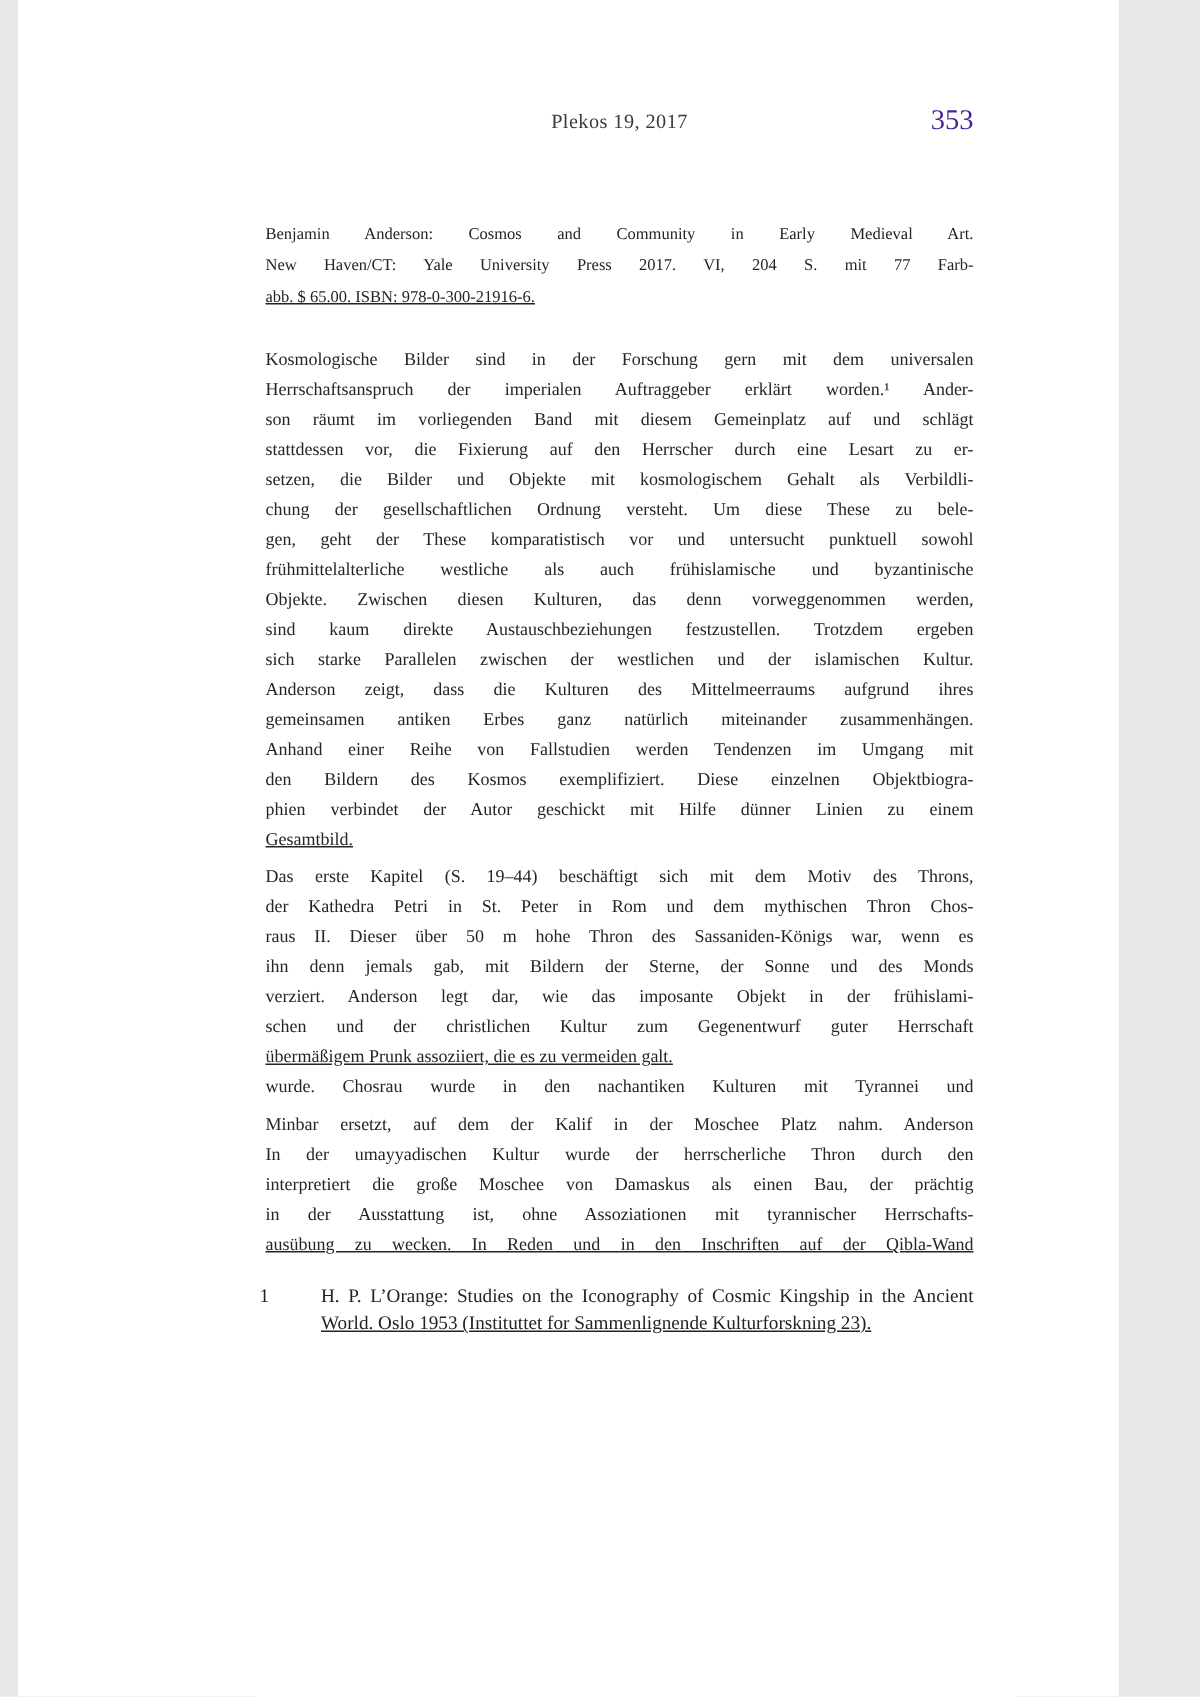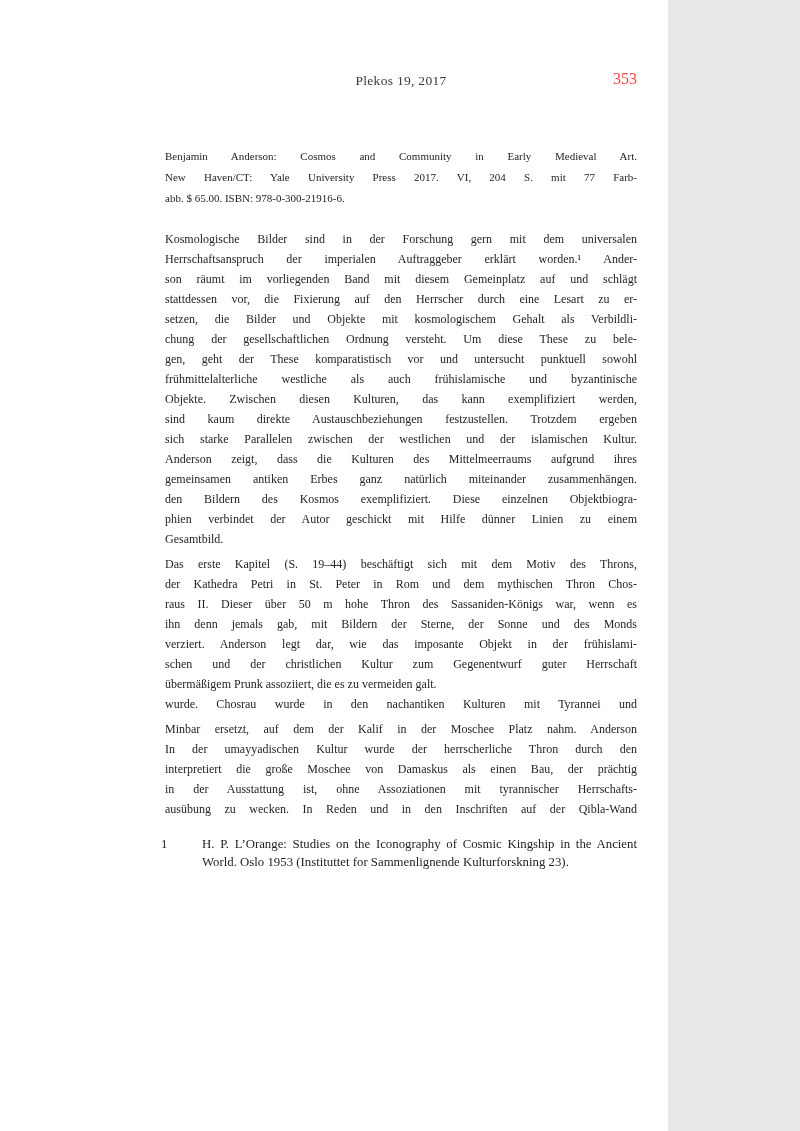--- a/index.html
+++ b/index.html
@@ -2,26 +2,27 @@
 <html><head>
 <meta charset="utf-8">
 <style>
   html, body {
     margin: 0;
     padding: 0;
     background: #e8e8e8;
   }
   .page {
     position: relative;
-    width: 668px;
+    width: 734px;
     height: 1131px;
     background: #ffffff;
     font-family: "Liberation Serif", serif;
     color: #242424;
     overflow: hidden;
+    margin-left: 12px;
   }
   .column {
     position: absolute;
     left: 165px;
     top: 70px;
     width: 472px;
   }
   .pageheader {
     position: relative;
     height: 20px;
@@ -33,40 +34,41 @@
     top: 3px;
     font-size: 13.5px;
     color: #3a3a3a;
     letter-spacing: 0.3px;
     white-space: nowrap;
   }
   .pagenum {
     position: absolute;
     right: 0;
     top: 0;
-    font-size: 16px;
-    color: #ef4444;
+    font-size: 19px;
+    color: #4c1d95;
   }
   .title {
     margin-top: 56px;
     font-size: 11px;
     line-height: 21px;
   }
   .para {
     font-size: 12px;
     line-height: 20px;
   }
   .para.first { margin-top: 20px; }
   .para.next { margin-top: 5px; }
   .jline {
     text-align: justify;
     text-align-last: justify;
   }
   .jline.last {
     text-align-last: left;
+    text-decoration: underline;
   }
   .cont .jline.last {
     text-align-last: justify;
   }
   .footnote {
     position: relative;
     margin-top: 16px;
     font-size: 12.8px;
     line-height: 18px;
   }
@@ -100,25 +102,26 @@
 
     <div class="para first">
         <div class="jline">Kosmologische Bilder sind in der Forschung gern mit dem universalen</div>
         <div class="jline">Herrschaftsanspruch der imperialen Auftraggeber erklärt worden.¹ Ander-</div>
         <div class="jline">son räumt im vorliegenden Band mit diesem Gemeinplatz auf und schlägt</div>
         <div class="jline">stattdessen vor, die Fixierung auf den Herrscher durch eine Lesart zu er-</div>
         <div class="jline">setzen, die Bilder und Objekte mit kosmologischem Gehalt als Verbildli-</div>
         <div class="jline">chung der gesellschaftlichen Ordnung versteht. Um diese These zu bele-</div>
         <div class="jline">gen, geht der These komparatistisch vor und untersucht punktuell sowohl</div>
         <div class="jline">frühmittelalterliche westliche als auch frühislamische und byzantinische</div>
-        <div class="jline">Objekte. Zwischen diesen Kulturen, das kann exemplifiziert werden,</div>
+        <div class="jline">Objekte. Zwischen diesen Kulturen, das denn vorweggenommen werden,</div>
         <div class="jline">sind kaum direkte Austauschbeziehungen festzustellen. Trotzdem ergeben</div>
         <div class="jline">sich starke Parallelen zwischen der westlichen und der islamischen Kultur.</div>
         <div class="jline">Anderson zeigt, dass die Kulturen des Mittelmeerraums aufgrund ihres</div>
         <div class="jline">gemeinsamen antiken Erbes ganz natürlich miteinander zusammenhängen.</div>
+        <div class="jline">Anhand einer Reihe von Fallstudien werden Tendenzen im Umgang mit</div>
         <div class="jline">den Bildern des Kosmos exemplifiziert. Diese einzelnen Objektbiogra-</div>
         <div class="jline">phien verbindet der Autor geschickt mit Hilfe dünner Linien zu einem</div>
         <div class="jline last">Gesamtbild.</div>
       </div>
 
     <div class="para next">
         <div class="jline">Das erste Kapitel (S. 19–44) beschäftigt sich mit dem Motiv des Throns,</div>
         <div class="jline">der Kathedra Petri in St. Peter in Rom und dem mythischen Thron Chos-</div>
         <div class="jline">raus II. Dieser über 50 m hohe Thron des Sassaniden-Königs war, wenn es</div>
         <div class="jline">ihn denn jemals gab, mit Bildern der Sterne, der Sonne und des Monds</div>

